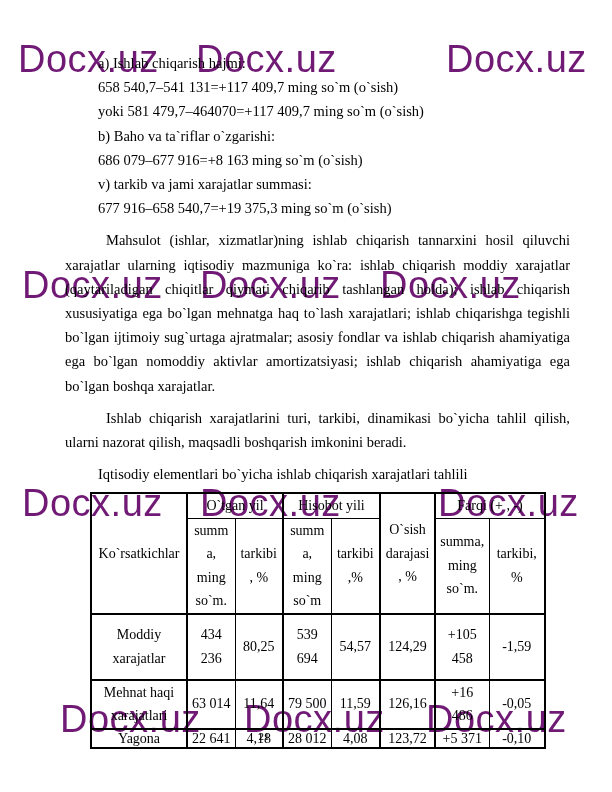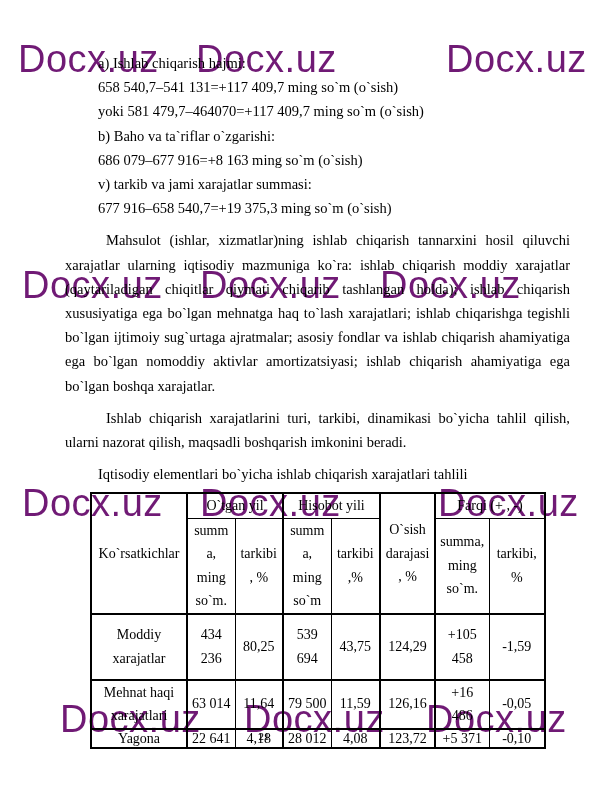--- a/index.html
+++ b/index.html
@@ -143,21 +143,21 @@
     </tr>
   </thead>
   <tbody>
     <tr class="r-moddiy">
       <td>Moddiy xarajatlar</td>
       <td class="v2">434
 236</td>
       <td>80,25</td>
       <td class="v2">539
 694</td>
-      <td>43,75</td>
+      <td>54,57</td>
       <td class="v2">124,29</td>
       <td class="v2">+105
 458</td>
       <td>-1,59</td>
     </tr>
     <tr class="r-mehnat">
       <td>Mehnat haqi xarajatlari</td>
       <td class="v2">63 014</td>
       <td>11,64</td>
       <td class="v2">79 500</td>

